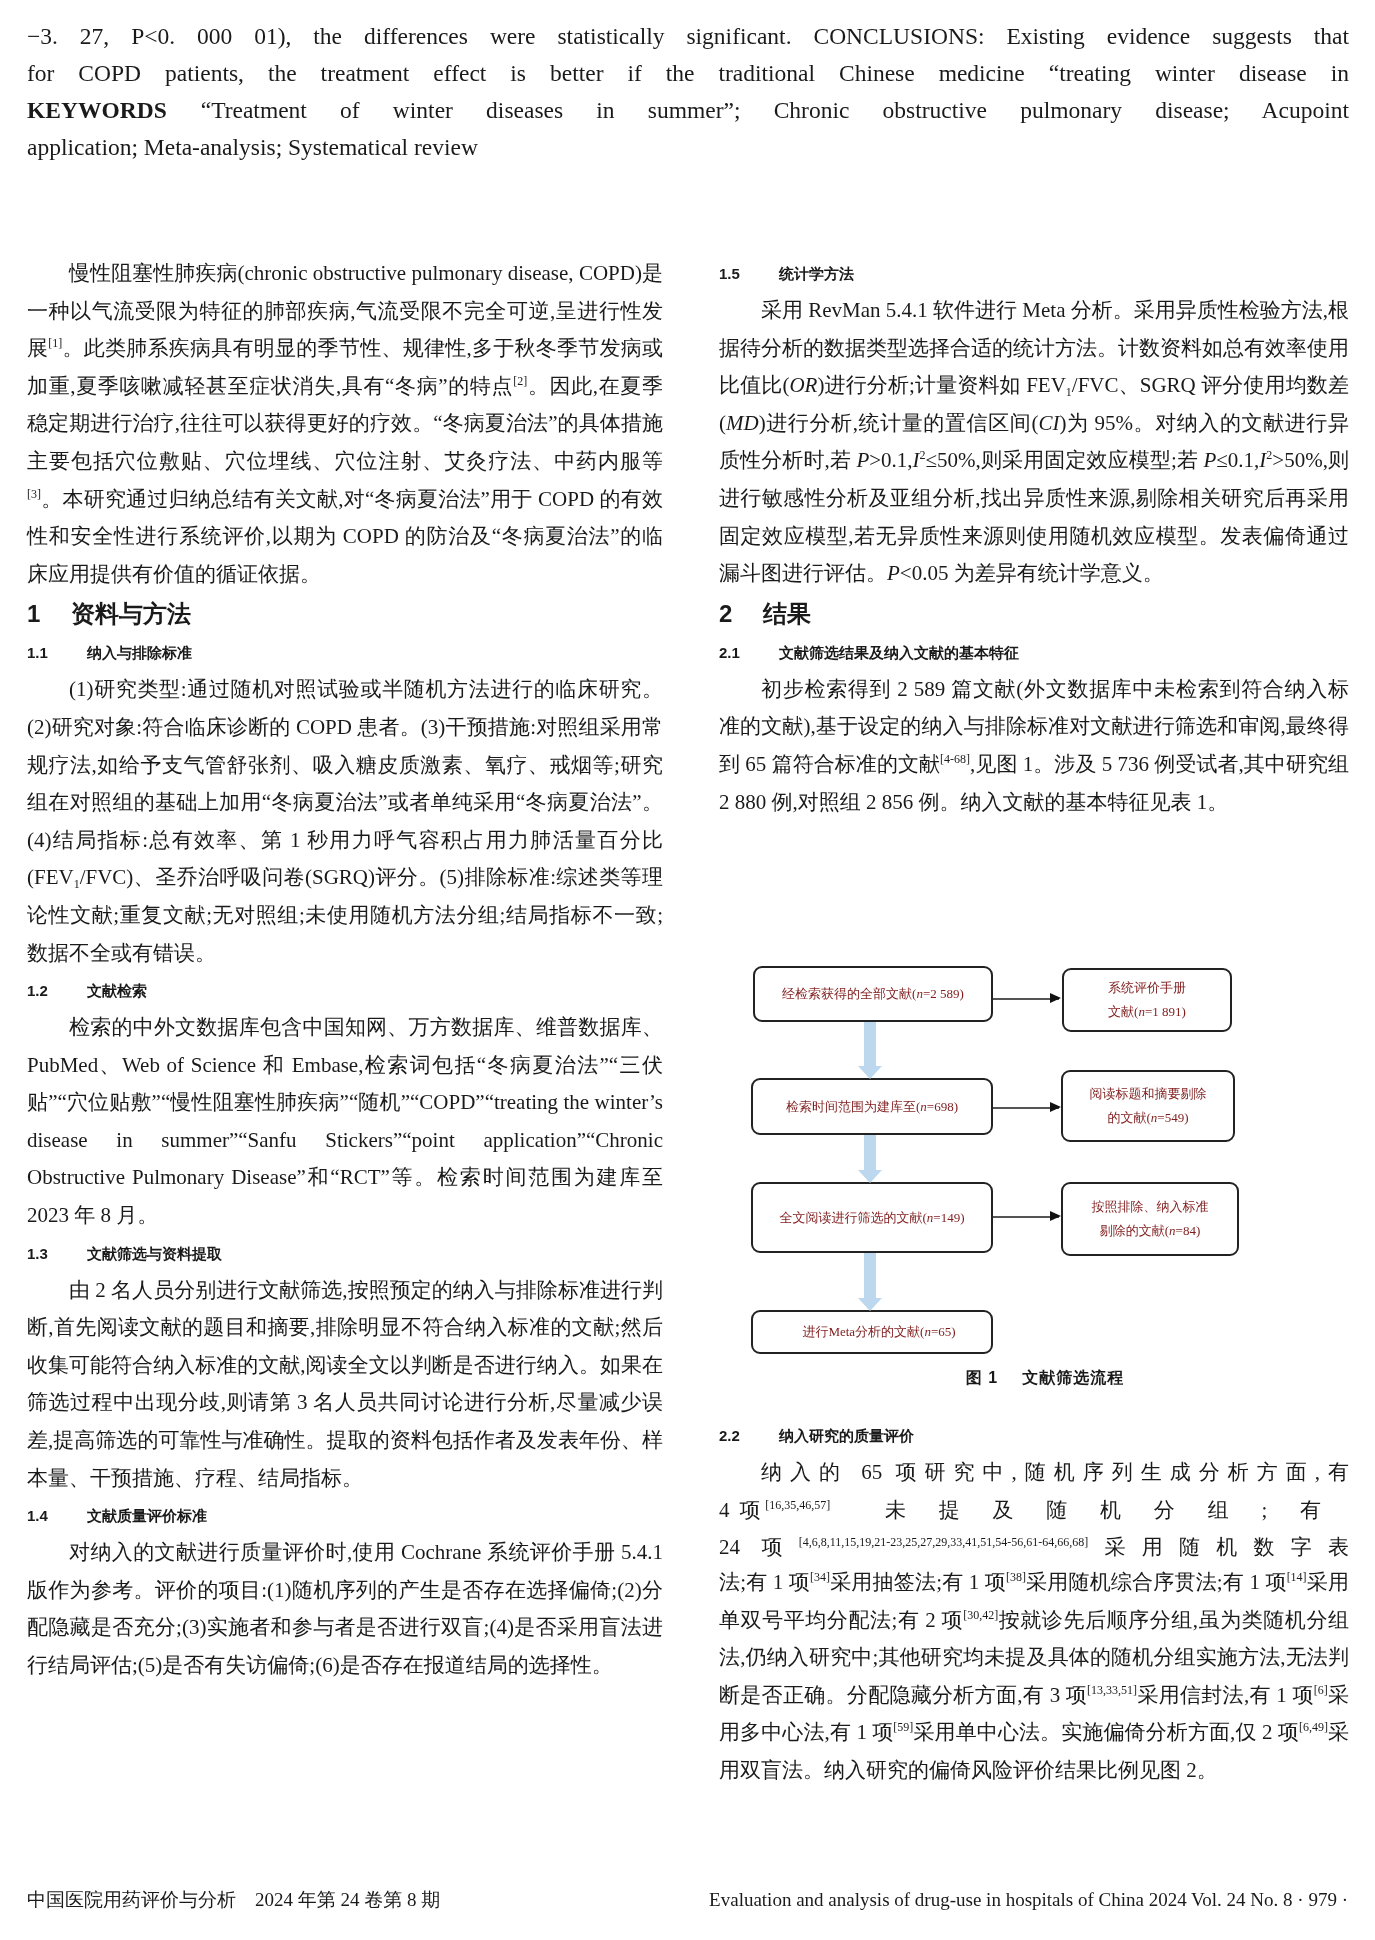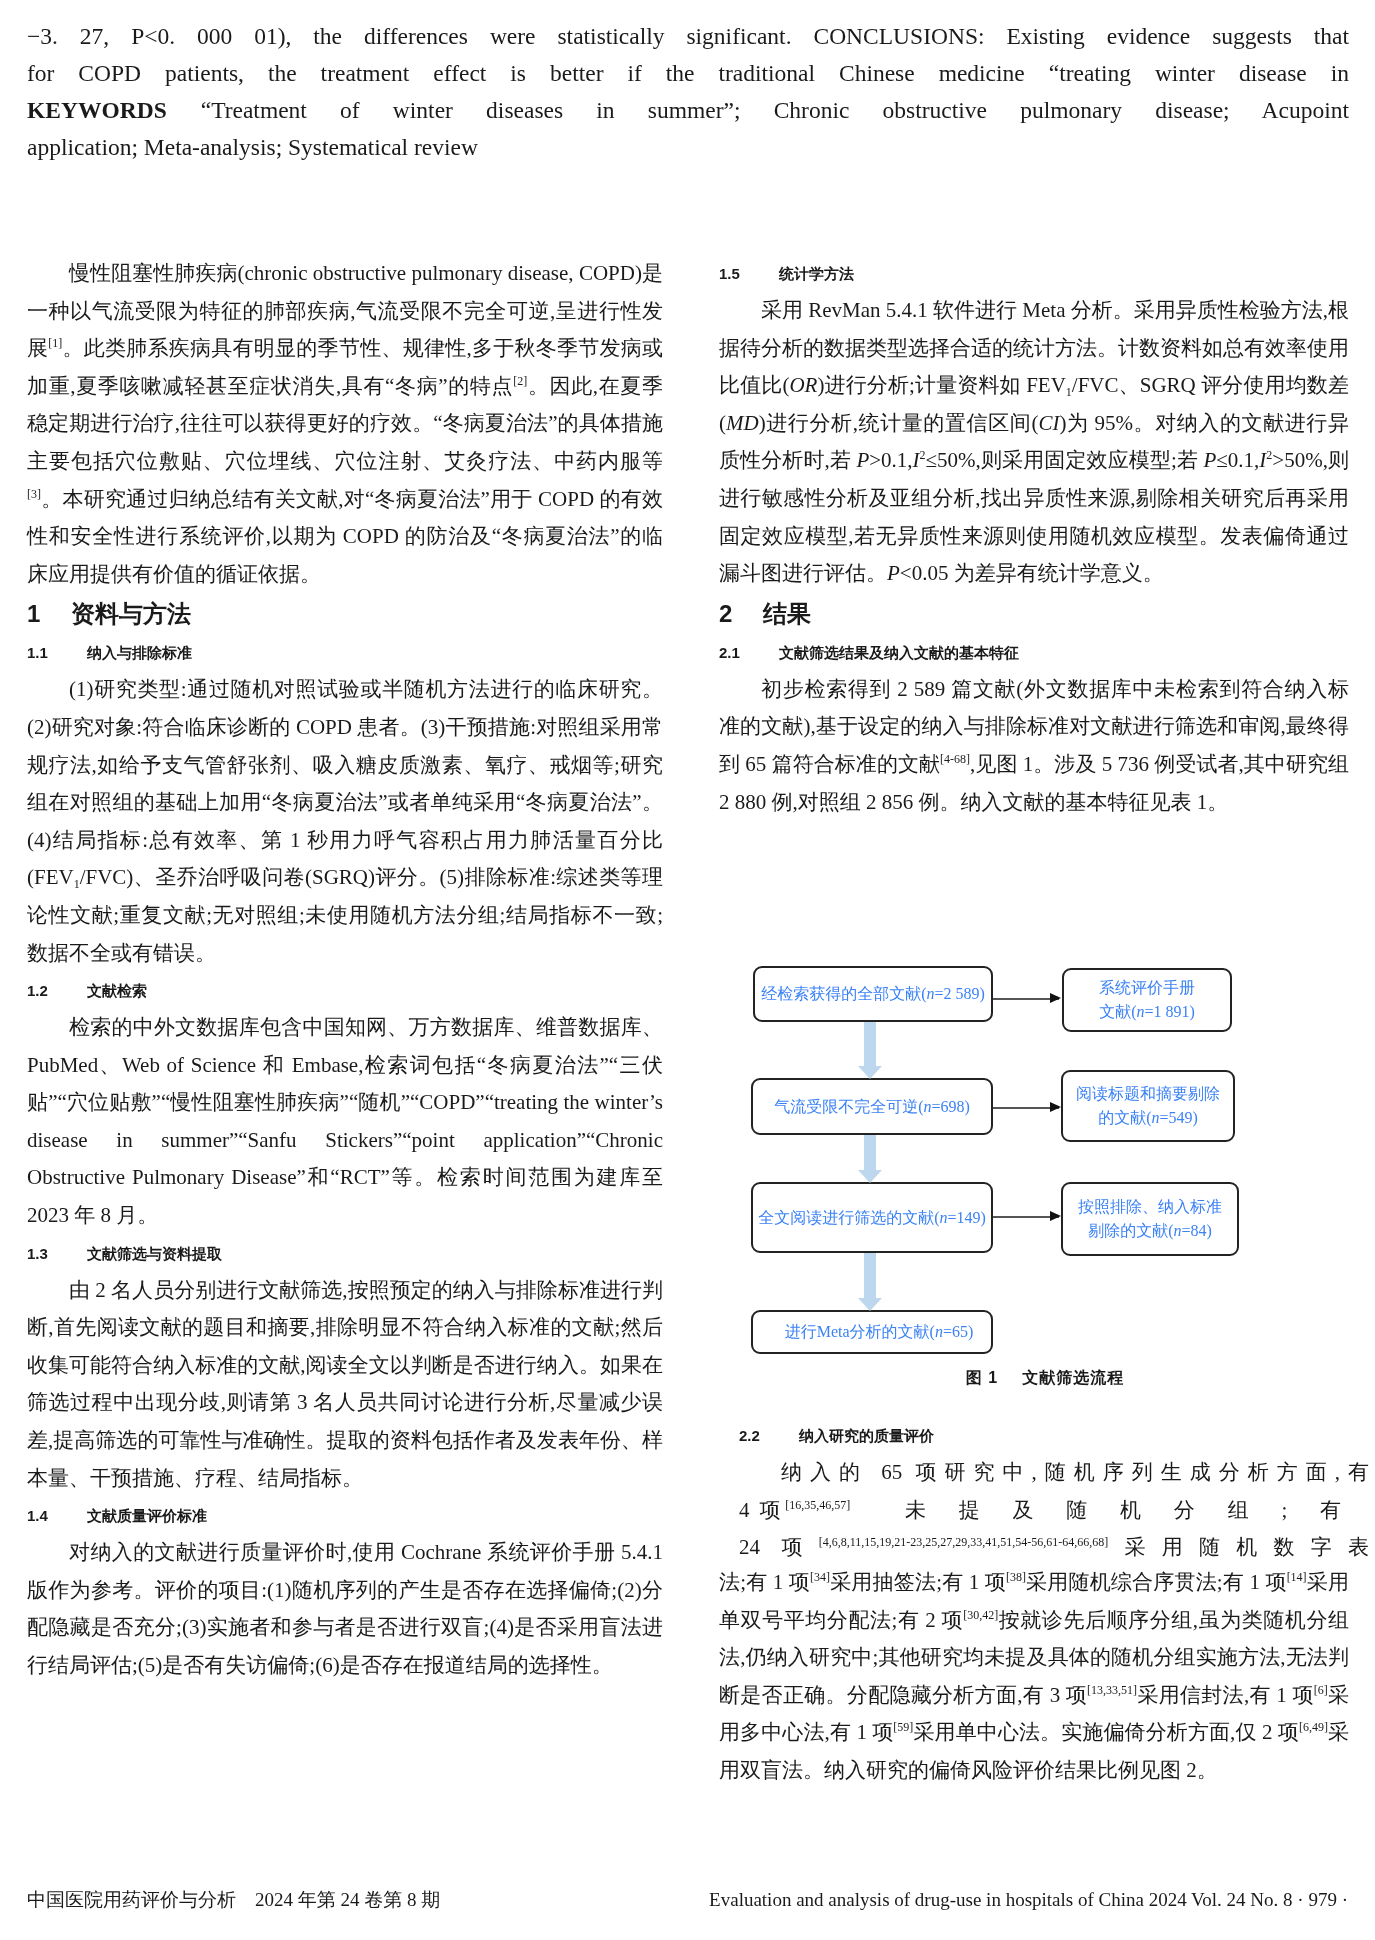--- a/index.html
+++ b/index.html
@@ -28,21 +28,21 @@
   .h2 { font-family:"Liberation Sans","DejaVu Sans",sans-serif; font-weight:bold; font-size:15px; line-height:37px; margin:0; }
   .h2 .num { display:inline-block; width:60px; }
   sup { font-size:12px; line-height:0; vertical-align:8px; }
   sub { font-size:12px; line-height:0; vertical-align:-4px; }
   i { font-style:italic; }
   
   .flow { left:740px; top:950px; width:610px; height:420px; }
   .fbox {
     position:absolute; border:2px solid #222; border-radius:9px; background:#fff;
     display:flex; align-items:center; justify-content:center; text-align:center;
-    font-size:16px; line-height:24px; color:#3b82f6; box-sizing:border-box;
+    font-size:13px; line-height:24px; color:#7f1d1d; box-sizing:border-box;
   }
   .h-arrow { position:absolute; height:1.5px; background:#555; }
   .h-arrow::after {
     content:""; position:absolute; right:-2px; top:-5px;
     border-left:11px solid #111; border-top:5.5px solid transparent; border-bottom:5.5px solid transparent;
   }
   .v-arrow { position:absolute; width:12px; background:#bcd7ee; }
   .v-arrow::after {
     content:""; position:absolute; left:-6px; bottom:-12px;
     border-top:13px solid #bcd7ee; border-left:12px solid transparent; border-right:12px solid transparent;
@@ -93,21 +93,21 @@
   <h2 class="h2"><span class="num">2.1</span><span>文献筛选结果及纳入文献的基本特征</span></h2>
   <p class="ind"><span>初步检索得到 2 589 篇文献(外文数据库中未检索到符合纳入标准的文献),基于设定的纳入与排除标准对文献进行筛选和审阅,最终得到 65 篇符合标准的文献</span><sup>[4-68]</sup><span>,见图 1。涉及 5 736 例受试者,其中研究组 2 880 例,对照组 2 856 例。纳入文献的基本特征见表 1。</span></p>
 </div>
 
 <div class="abs flow">
 
   <div class="fbox" style="left:13px;top:16px;width:240px;height:56px;">
     <span><span>经检索获得的全部文献(</span><i>n</i><span>=</span><span>2 589</span><span>)</span></span>
   </div>
   <div class="fbox" style="left:11px;top:128px;width:242px;height:57px;">
-    <span><span>气流受限不完全可逆(</span><i>n</i><span>=</span><span>698</span><span>)</span></span>
+    <span><span>检索时间范围为建库至(</span><i>n</i><span>=</span><span>698</span><span>)</span></span>
   </div>
   <div class="fbox" style="left:11px;top:232px;width:242px;height:71px;">
     <span><span>全文阅读进行筛选的文献(</span><i>n</i><span>=</span><span>149</span><span>)</span></span>
   </div>
   <div class="fbox" style="left:11px;top:360px;width:242px;height:44px;padding-left:14px;">
     <span><span>进行Meta分析的文献(</span><i>n</i><span>=</span><span>65</span><span>)</span></span>
   </div>
 
   <div class="v-arrow" style="left:124px;top:72px;height:45px;"></div>
   <div class="v-arrow" style="left:124px;top:185px;height:36px;"></div>
@@ -125,21 +125,21 @@
 
   <div class="h-arrow" style="left:253px;top:48px;width:66px;"></div>
   <div class="h-arrow" style="left:253px;top:157px;width:66px;"></div>
   <div class="h-arrow" style="left:253px;top:266px;width:66px;"></div>
 </div>
 
 <div class="abs fig-caption">
   <span class="num">图 1</span><span>文献筛选流程</span>
 </div>
 
-<div class="abs col" style="left:719px;top:1417px;width:630px;margin-left:20px;">
+<div class="abs col" style="left:719px;top:1417px;width:630px;">
   <h2 class="h2"><span class="num">2.2</span><span>纳入研究的质量评价</span></h2>
   <p class="ind jl"><span>纳入的 65 项研究中,随机序列生成分析方面,有</span></p>
   <p class="jl"><span>4 项</span><sup>[16,35,46,57]</sup><span style="letter-spacing:28px;margin-left:50px;">未提及随机分组;有</span></p>
   <p class="jl"><span>24 项</span><sup>[4,6,8,11,15,19,21-23,25,27,29,33,41,51,54-56,61-64,66,68]</sup><span id="t5span">采用随机数字表</span></p>
 </div>
 <div class="abs col" style="left:719px;top:1564px;width:630px;">
   <p><span>法;有 1 项</span><sup>[34]</sup><span>采用抽签法;有 1 项</span><sup>[38]</sup><span>采用随机综合序贯法;有 1 项</span><sup>[14]</sup><span>采用单双号平均分配法;有 2 项</span><sup>[30,42]</sup><span>按就诊先后顺序分组,虽为类随机分组法,仍纳入研究中;其他研究均未提及具体的随机分组实施方法,无法判断是否正确。分配隐藏分析方面,有 3 项</span><sup>[13,33,51]</sup><span>采用信封法,有 1 项</span><sup>[6]</sup><span>采用多中心法,有 1 项</span><sup>[59]</sup><span>采用单中心法。实施偏倚分析方面,仅 2 项</span><sup>[6,49]</sup><span>采用双盲法。纳入研究的偏倚风险评价结果比例见图 2。</span></p>
 </div>
 
 <div class="abs footer footer-left">中国医院用药评价与分析　2024 年第 24 卷第 8 期</div>

